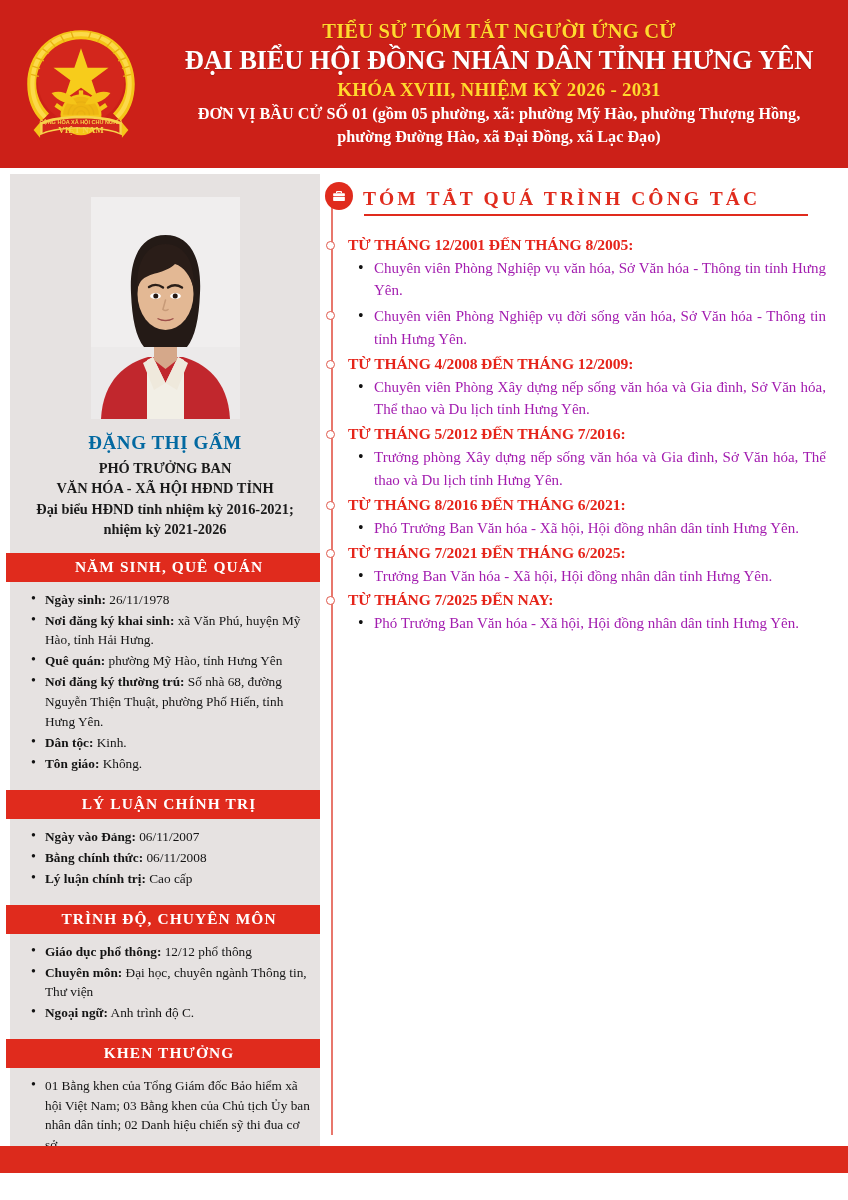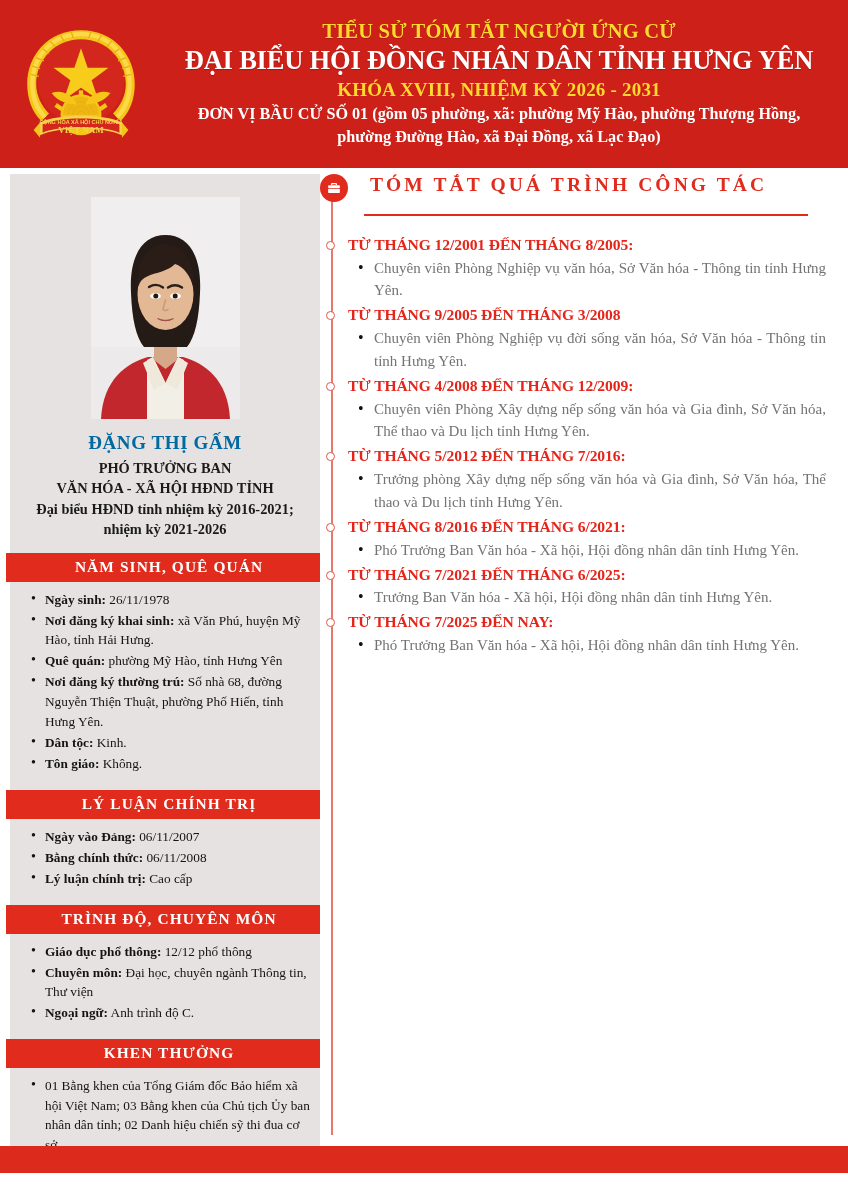--- a/index.html
+++ b/index.html
@@ -156,23 +156,23 @@
   
   .right {
     position: absolute;
     left: 320px;
     top: 6px;
     width: 528px;
     height: 999px;
   }
   .right-head {
     display: flex;
-    align-items: flex-start;
+    align-items: flex-end;
+    padding-left: 5px;
     height: 36px;
-    gap: 12px;
   }
   .brief-badge {
     width: 28px;
     height: 28px;
     min-width: 28px;
     border-radius: 50%;
     background: #e02b1d;
     display: flex;
     align-items: center;
     justify-content: center;
@@ -226,21 +226,21 @@
     font-weight: bold;
     font-size: 15.6px;
     line-height: 1.28;
     letter-spacing: -0.1px;
   }
   .tl-desc {
     position: relative;
     padding-left: 26px;
     font-size: 15px;
     line-height: 1.52;
-    color: #737373;
+    color: #a21caf;
     text-align: justify;
     padding-right: 22px;
     margin-top: 2px;
     margin-bottom: 3px;
   }
   .tl-desc::before {
     content: "\2022";
     position: absolute;
     left: 10px;
     top: -1px;
@@ -414,21 +414,20 @@
     <div class="timeline">
       <div class="tl-axis"></div>
       <div id="timeline-host">
           <div class="tl-item">
             <span class="tl-dot"></span>
             <div class="tl-period">TỪ THÁNG 12/2001 ĐẾN THÁNG 8/2005:</div>
             <div class="tl-desc">Chuyên viên Phòng Nghiệp vụ văn hóa, Sở Văn hóa - Thông tin tỉnh Hưng Yên.</div>
           </div>
           <div class="tl-item">
             <span class="tl-dot"></span>
-            <div class="tl-period">TỪ THÁNG 9/2005 ĐẾN THÁNG 3/2008</div>
             <div class="tl-desc">Chuyên viên Phòng Nghiệp vụ đời sống văn hóa, Sở Văn hóa - Thông tin tỉnh Hưng Yên.</div>
           </div>
           <div class="tl-item">
             <span class="tl-dot"></span>
             <div class="tl-period">TỪ THÁNG 4/2008 ĐẾN THÁNG 12/2009:</div>
             <div class="tl-desc">Chuyên viên Phòng Xây dựng nếp sống văn hóa và Gia đình, Sở Văn hóa, Thể thao và Du lịch tỉnh Hưng Yên.</div>
           </div>
           <div class="tl-item">
             <span class="tl-dot"></span>
             <div class="tl-period">TỪ THÁNG 5/2012 ĐẾN THÁNG 7/2016:</div>

